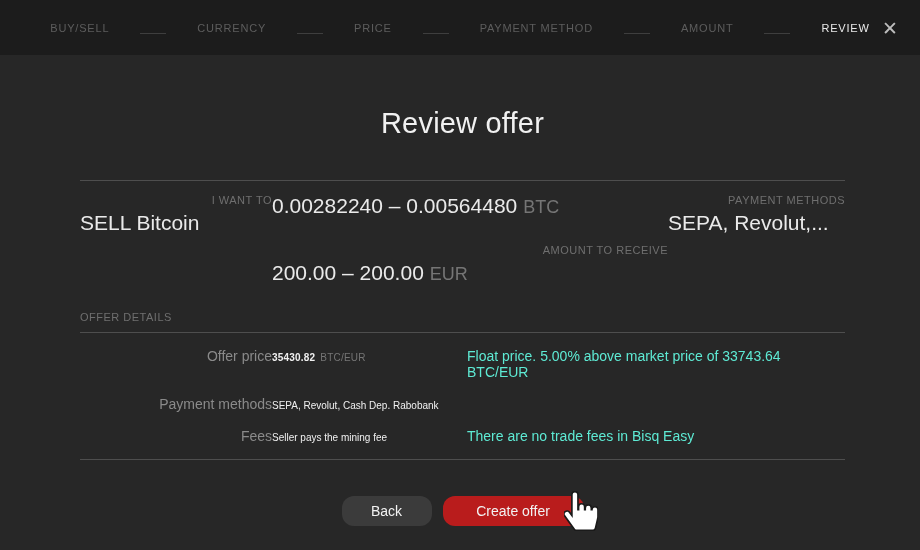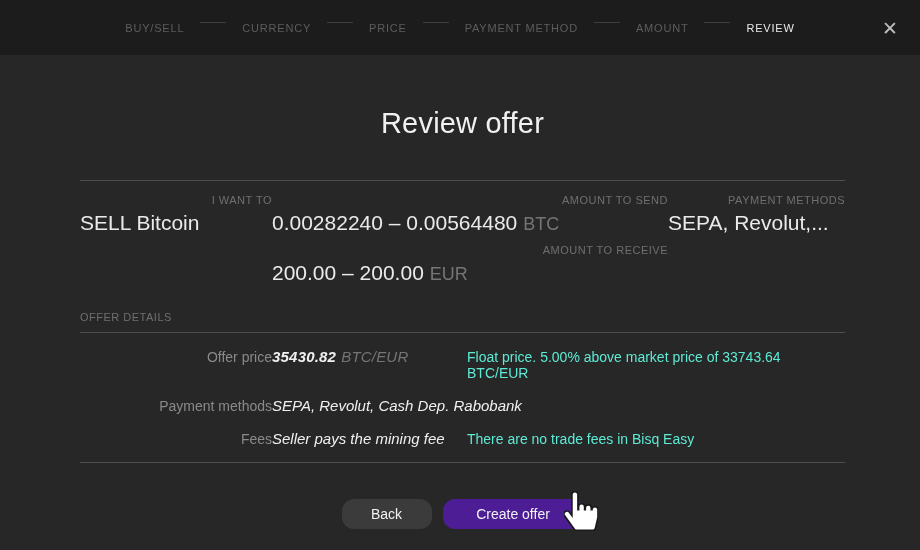--- a/index.html
+++ b/index.html
@@ -11,21 +11,21 @@
     position: relative;
   }
 
   
   .topbar {
     position: relative;
     width: 100%; height: 55px;
     background: #1c1c1c;
     display: flex; align-items: center; justify-content: center;
   }
-  .stepper { display: flex; align-items: flex-start; gap: 16px; }
+  .stepper { display: flex; align-items: flex-end; gap: 31px; }
   .step {
     font-size: 11px; letter-spacing: 0.8px;
     color: #5d5d5d; text-transform: uppercase;
     cursor: default; white-space: nowrap;
   }
   .step.active { color: #e9e9e9; }
   .step-dash { width: 26px; height: 1px; background: #3e3e3e; }
   .close-btn {
     position: absolute; right: 18px; top: 50%;
     transform: translateY(-50%);
@@ -71,40 +71,40 @@
   .details-divider { margin-top: 9px; border-top: 1px solid #4e4e4e; }
 
   .details-rows { margin-top: 7px; }
   .detail-row {
     display: grid;
     grid-template-columns: 192px 188px 1fr;
     align-items: baseline;
     padding: 8px 0;
   }
   .detail-label { font-size: 14px; color: #8a8a8a; text-align: right; }
-  .detail-value { font-size: 15px; color: #f0f0f0; white-space: nowrap; font-style: italic; }
+  .detail-value { font-size: 10px; color: #f0f0f0; white-space: nowrap; }
   .detail-value .unit { color: #757575; margin-left: 5px; }
   .detail-value.emph { font-weight: bold; letter-spacing: 0.2px; }
   .detail-desc { font-size: 14px; color: #5eead4; margin-left: 7px; }
 
   .bottom-divider { margin-top: 7px; border-top: 1px solid #4e4e4e; }
 
   
   .actions {
     margin-top: 36px;
     display: flex; justify-content: center; gap: 11px;
   }
   .btn {
     border: none; border-radius: 12px;
     height: 30px; font-size: 14px;
     color: #f2f2f2; cursor: pointer;
     font-family: "Liberation Sans", sans-serif;
   }
   .btn-back { background: #3b3b3b; width: 90px; }
-  .btn-create { background: #4c1d95; width: 141px; }
+  .btn-create { background: #b91c1c; width: 141px; }
 
   
   .cursor {
     position: absolute; left: 564px; top: 491px;
     width: 34px; height: 40px;
     pointer-events: none; z-index: 10;
   }
 </style>
 </head>
 <body>
@@ -128,21 +128,20 @@
 
 <div class="content">
   <h1 class="page-title">Review offer</h1>
 
   <div class="summary">
     <div>
       <div class="field-label">I WANT TO</div>
       <div class="field-value">SELL Bitcoin</div>
     </div>
     <div>
-      <div class="field-label">AMOUNT TO SEND</div>
       <div class="field-value">
         <span>0.00282240 – 0.00564480</span><span class="unit">BTC</span>
       </div>
     </div>
     <div>
       <div class="field-label">PAYMENT METHODS</div>
       <div class="field-value">SEPA, Revolut,...</div>
     </div>
     <div class="cell-receive">
       <div class="field-label">AMOUNT TO RECEIVE</div>

